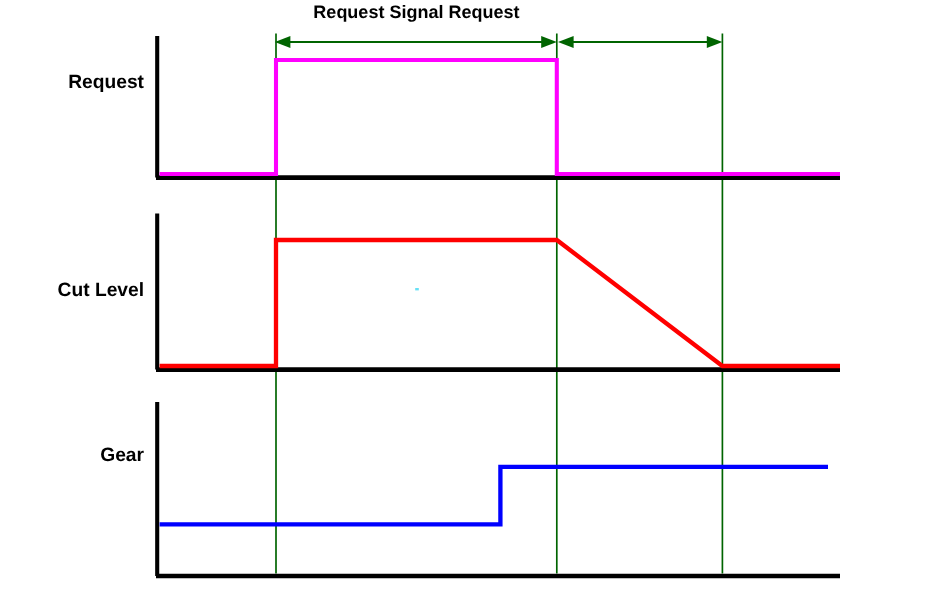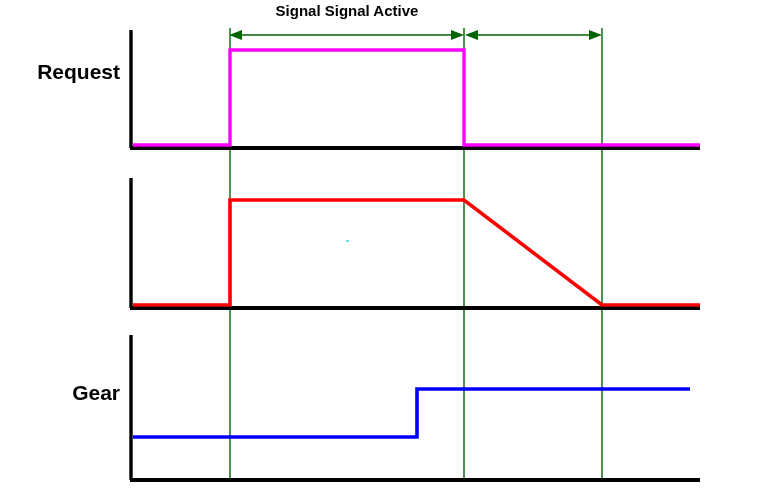--- a/index.html
+++ b/index.html
@@ -31,38 +31,38 @@
     left: 0;
     top: 0;
     width: 776px;
     height: 491px;
     pointer-events: none;
   }
   .signal-name {
     position: absolute;
     font-family: "Liberation Sans", sans-serif;
     font-weight: bold;
-    font-size: 21px;
+    font-size: 16px;
     color: #000000;
     white-space: nowrap;
     text-align: right;
     letter-spacing: 0px;
   }
   .span-caption {
     position: absolute;
     font-family: "Liberation Sans", sans-serif;
     font-weight: bold;
     font-size: 15px;
     color: #000000;
     white-space: nowrap;
     text-align: center;
   }
   #label-request      { left: 0px;  top: 60px;  width: 120px; }
   #label-cut-level    { left: 0px;  top: 234px; width: 120px; }
-  #label-gear         { left: 0px;  top: 371px; width: 120px; margin-top: 10px; }
+  #label-gear         { left: 0px;  top: 371px; width: 120px; }
   #caption-request-active { left: 230px; top: 2px; width: 234px; }
   #caption-recovery       { left: 464px; top: 2px; width: 138px; }
 </style>
 </head>
 <body>
 
 <div id="diagram-root">
 
   <svg id="diagram-svg" viewBox="0 0 776 491">
 
@@ -102,21 +102,22 @@
       <line x1="130" y1="480" x2="700" y2="480" stroke="#000000" stroke-width="3.8"></line>
       <polyline points="133,437 417,437 417,389 690,389" fill="none" stroke="#0000FF" stroke-width="3.6" stroke-linejoin="miter" stroke-linecap="butt"></polyline>
     </g>
 
   </svg>
 
   <div class="label-layer">
 
     <div class="signal-name" id="label-request">Request</div>
 
+    <div class="signal-name" id="label-cut-level">Cut Level</div>
 
     <div class="signal-name" id="label-gear">Gear</div>
 
-    <div class="span-caption" id="caption-request-active">Signal Signal Active</div>
+    <div class="span-caption" id="caption-request-active">Request Signal Request</div>
 
 
   </div>
 
 </div>
 
 </body></html>

